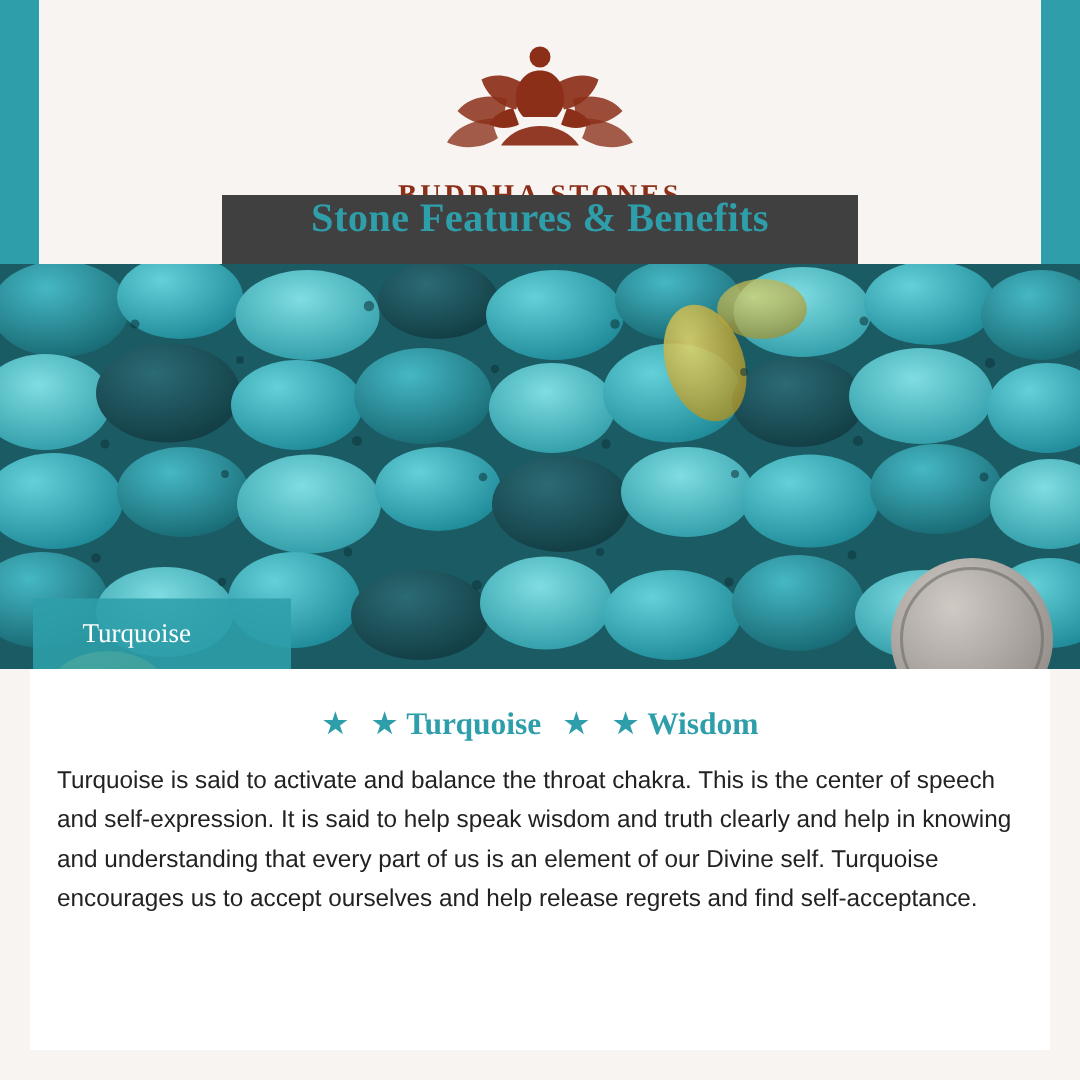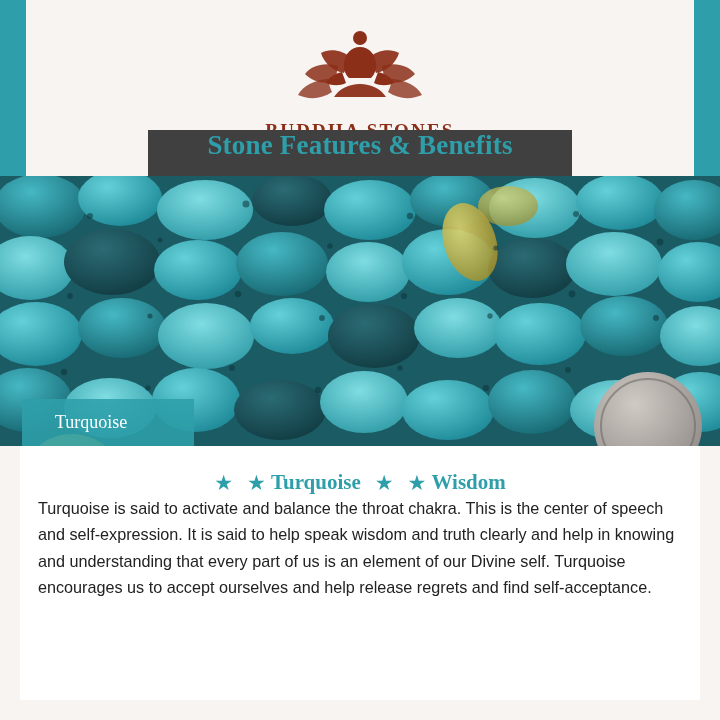--- a/index.html
+++ b/index.html
@@ -155,21 +155,21 @@
     font-size: 21px;
     line-height: 1;
   }
   .benefit .blabel {
     color: #2e9faa;
     font-size: 21px;
     font-weight: bold;
     font-family: "Liberation Serif", serif;
   }
   .body-text {
-    margin: 0 18px 0 18px;
+    margin: 12px 18px 0 18px;
     font-size: 16.2px;
     line-height: 1.63;
     color: #222222;
     font-family: "Liberation Sans", sans-serif;
   }
 
   
   .bottom-bar {
     position: absolute;
     left: 0;

